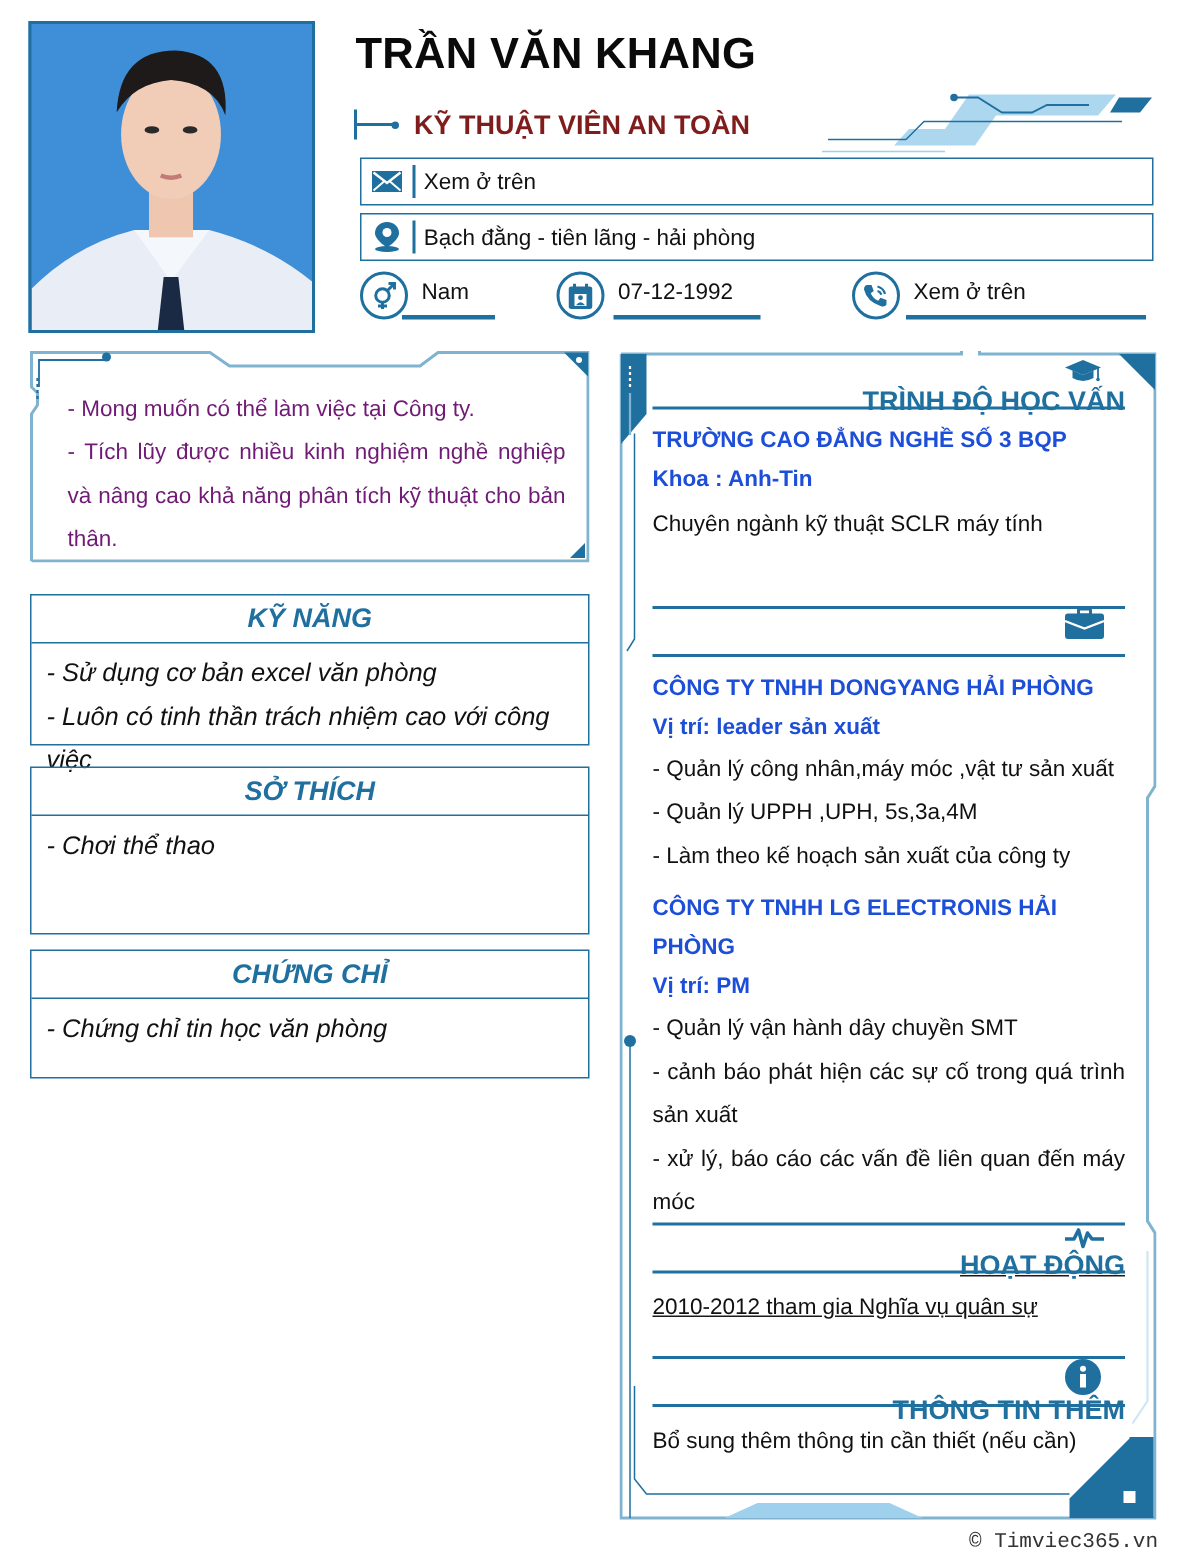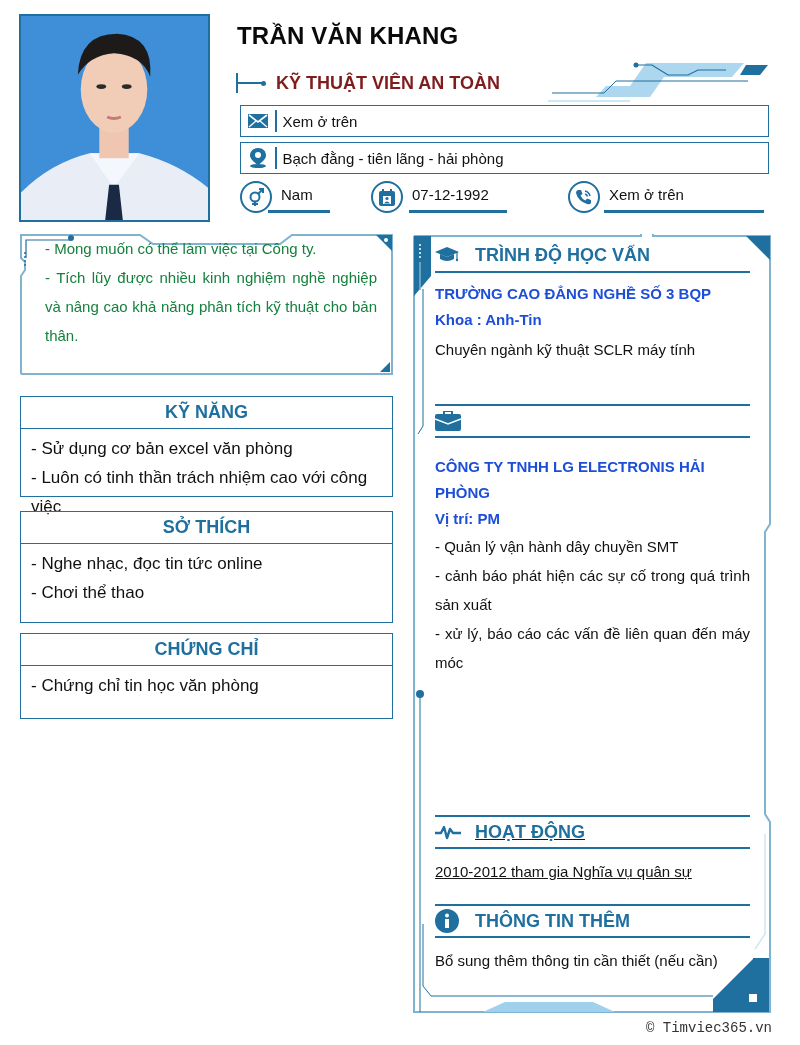--- a/index.html
+++ b/index.html
@@ -6,53 +6,53 @@
   html, body { width: 800px; height: 1045px; background: #ffffff; overflow: hidden; }
   body { position: relative; font-family: "Liberation Sans", "DejaVu Sans", sans-serif; color: #1a1a1a; }
 
   .abs { position: absolute; }
 
   
   .photo { left: 19px; top: 14px; width: 191px; height: 208px; border: 2px solid #1f6f9f; background: #3a8fd6; overflow: hidden; }
   .photo svg { display: block; width: 100%; height: 100%; }
 
   
-  .name { left: 237px; top: 14px; font-size: 24px; font-weight: 700; letter-spacing: 0.2px; color: #0a0a0a; line-height: 44px; }
+  .name { left: 237px; top: 14px; font-size: 29px; font-weight: 700; letter-spacing: 0.2px; color: #0a0a0a; line-height: 44px; }
   .title-line { left: 236px; top: 73px; width: 30px; height: 20px; }
   .title-line .v { position: absolute; left: 0; top: 0; width: 1.5px; height: 20px; background: #1f6f9f; }
   .title-line .h { position: absolute; left: 0; top: 9px; width: 26px; height: 1.5px; background: #1f6f9f; }
   .title-line .dot { position: absolute; left: 25px; top: 7.5px; width: 5px; height: 5px; border-radius: 50%; background: #1f6f9f; }
   .job-title { left: 276px; top: 71px; font-size: 18px; font-weight: 700; color: #7f1d1d; line-height: 24px; }
   .deco { left: 538px; top: 60px; width: 232px; height: 42px; }
 
   .contact-box { left: 240px; width: 529px; height: 32px; border: 1.5px solid #1f6f9f; display: flex; align-items: center; }
   .contact-box .ic { width: 34px; height: 100%; display: flex; align-items: center; justify-content: center; }
   .contact-box .sep { width: 1.5px; height: 22px; background: #1f6f9f; }
   .contact-box .txt { padding-left: 6px; font-size: 15px; color: #111; }
 
   .mini { top: 181px; height: 34px; }
   .mini .circ { position: absolute; left: 0; top: 0; width: 32px; height: 32px; border-radius: 50%; border: 2.5px solid #1f6f9f; background: #fff; display: flex; align-items: center; justify-content: center; }
   .mini .txt { position: absolute; left: 41px; top: 5px; font-size: 15px; color: #111; }
   .mini .ul { position: absolute; top: 29px; height: 3px; background: #1f6f9f; }
 
   
   .objective { left: 20px; top: 234px; width: 373px; height: 141px; }
   .objective svg.frame { position: absolute; left: 0; top: 0; }
-  .objective .content { position: absolute; left: 25px; top: 0; width: 332px; font-size: 15px; line-height: 29px; color: #15803d; text-align: justify; }
-
-  .lbox { left: 20px; width: 373px; border: 1.5px solid #1f6f9f; }
+  .objective .content { position: absolute; left: 25px; top: 24px; width: 332px; font-size: 15px; line-height: 29px; color: #701a75; text-align: justify; }
+
+  .lbox { left: 20px; width: 373px; border: 1.5px solid #1f6f9f; font-style: italic; }
   .lbox .hd { height: 32px; border-bottom: 1.5px solid #1f6f9f; text-align: center; font-size: 18px; font-weight: 700; color: #1f6f9f; line-height: 31px; }
   .lbox .bd { padding: 5px 10px 0 10px; font-size: 17px; line-height: 29px; color: #111; }
 
   .track-l { left: 419px; top: 235px; width: 2px; height: 770px; background: #7fb3cf; }
 
   
   .rframe { left: 413px; top: 234px; width: 358px; height: 780px; }
   .rcontent { left: 435px; width: 315px; }
-  .sec-head { position: relative; height: 34px; border-bottom: 2px solid #1f6f9f; display: flex; align-items: center; }
+  .sec-head { position: relative; height: 34px; border-bottom: 2px solid #1f6f9f; display: flex; align-items: flex-end; flex-direction: column; }
   .sec-head.top-line { border-top: 2px solid #1f6f9f; }
   .sec-head .hic { width: 40px; display: flex; align-items: center; }
   .sec-head .htxt { font-size: 18px; font-weight: 700; color: #1f6f9f; }
   .r-b { font-size: 15px; font-weight: 700; color: #1d4ed8; line-height: 26px; }
   .r-t { font-size: 15px; color: #111; line-height: 29px; text-align: justify; }
 
   .footer { right: 28px; top: 1020px; font-family: "Liberation Mono", "DejaVu Sans Mono", monospace; font-size: 14px; color: #333; }
 </style>
 </head>
 <body>
@@ -173,21 +173,20 @@
   <div class="hd">KỸ NĂNG</div>
   <div class="bd">
     <div>- Sử dụng cơ bản excel văn phòng</div>
     <div>- Luôn có tinh thần trách nhiệm cao với công việc</div>
   </div>
 </div>
 
 <div class="abs lbox" style="top:511px;height:112px;">
   <div class="hd">SỞ THÍCH</div>
   <div class="bd">
-    <div>- Nghe nhạc, đọc tin tức online</div>
     <div>- Chơi thể thao</div>
   </div>
 </div>
 
 <div class="abs lbox" style="top:633px;height:86px;">
   <div class="hd">CHỨNG CHỈ</div>
   <div class="bd">
     <div>- Chứng chỉ tin học văn phòng</div>
   </div>
 </div>
@@ -232,20 +231,27 @@
   <div class="sec-head top-line">
     <div class="hic">
       <svg width="26" height="20" viewBox="0 0 26 20">
           <rect x="9" y="0" width="8" height="4" rx="1" fill="none" stroke="#1f6f9f" stroke-width="2"></rect>
           <rect x="0" y="3" width="26" height="17" rx="2" fill="#1f6f9f"></rect>
           <polyline points="0,8 13,13 26,8" fill="none" stroke="#fff" stroke-width="1.5"></polyline>
         </svg>
     </div>
   </div>
   <div style="height:8px;"></div>
+  <div>
+    <div class="r-b">CÔNG TY TNHH DONGYANG HẢI PHÒNG</div>
+    <div class="r-b">Vị trí: leader sản xuất</div>
+    <div class="r-t">- Quản lý công nhân,máy móc ,vật tư sản xuất</div>
+    <div class="r-t">- Quản lý UPPH ,UPH, 5s,3a,4M</div>
+    <div class="r-t">- Làm theo kế hoạch sản xuất của công ty</div>
+  </div>
   <div style="height:8px;"></div>
   <div>
     <div class="r-b">CÔNG TY TNHH LG ELECTRONIS HẢI PHÒNG</div>
     <div class="r-b">Vị trí: PM</div>
     <div class="r-t">- Quản lý vận hành dây chuyền SMT</div>
     <div class="r-t">- cảnh báo phát hiện các sự cố trong quá trình sản xuất</div>
     <div class="r-t">- xử lý, báo cáo các vấn đề liên quan đến máy móc</div>
   </div>
 </div>
 

